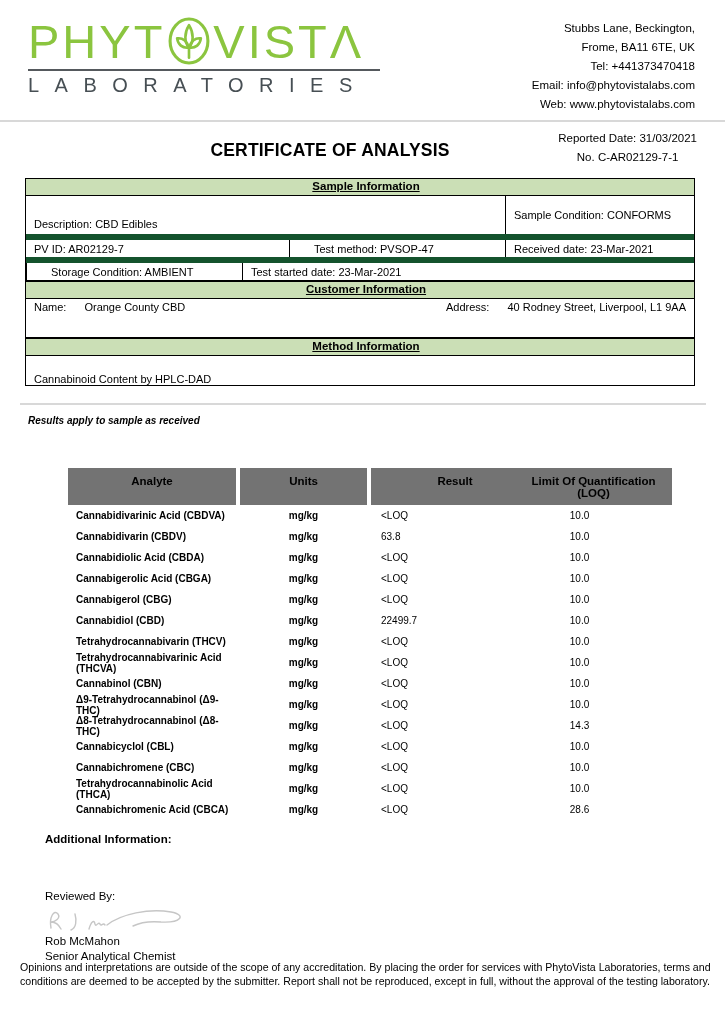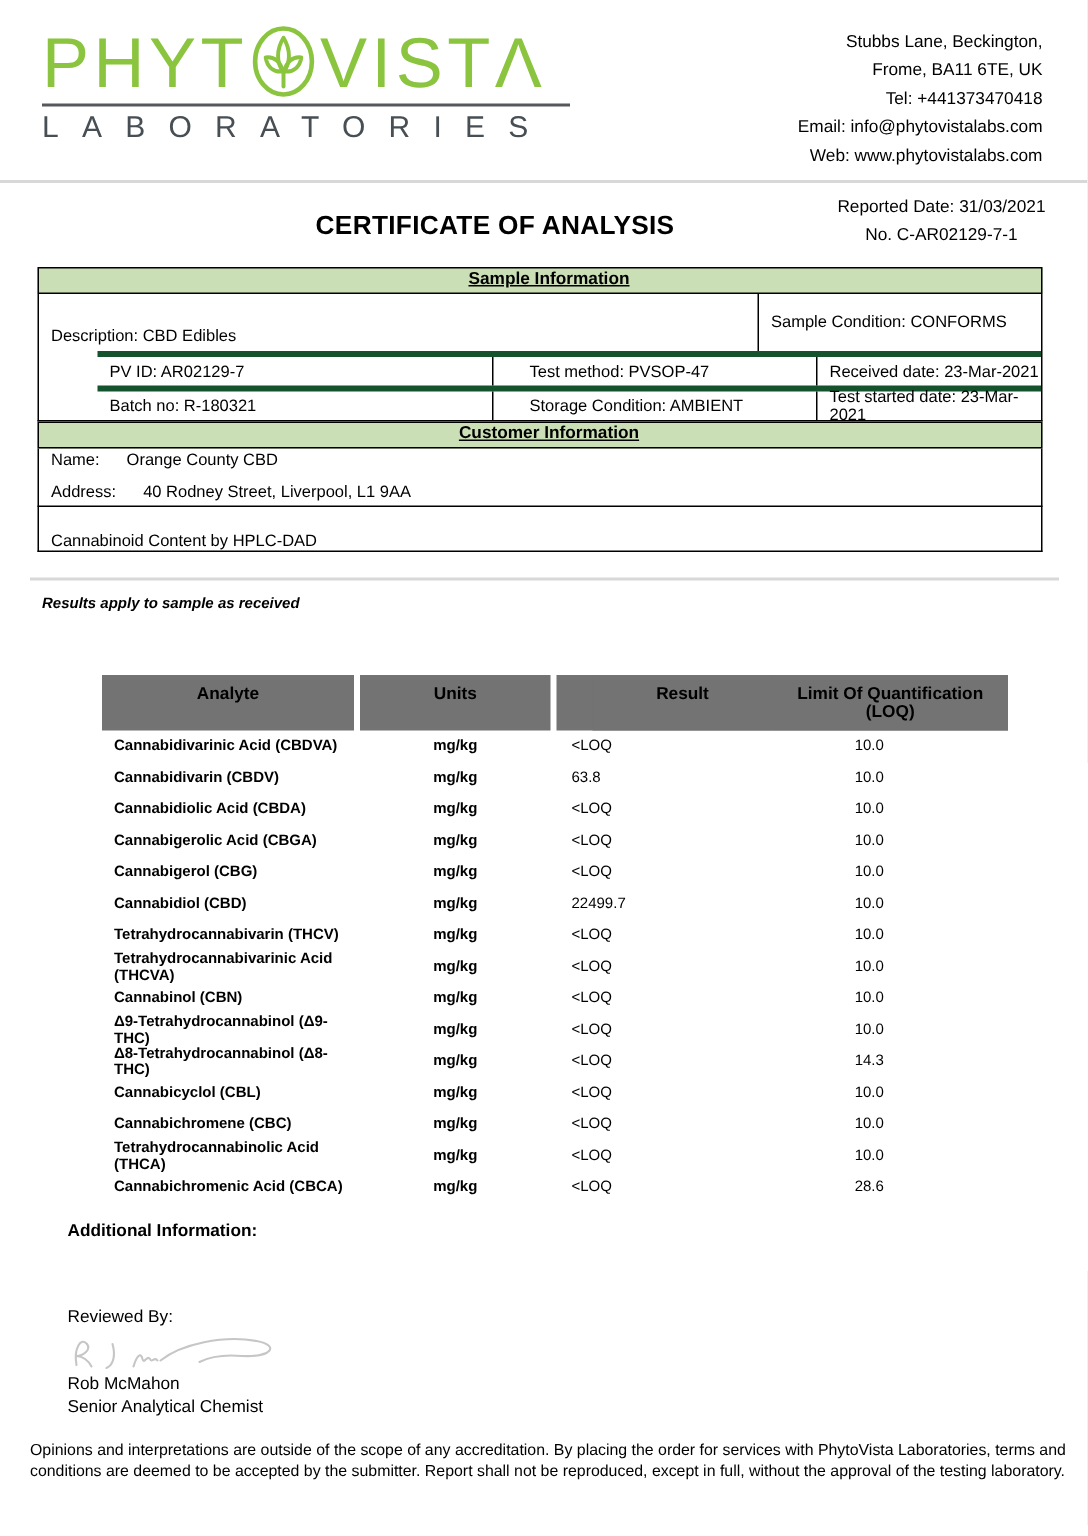--- a/index.html
+++ b/index.html
@@ -27,27 +27,27 @@
   .report-meta { position: absolute; right: 28px; top: 7px; text-align: center; font-size: 11.5px; line-height: 19px; }
 
   
   .sections { margin: 0 30px 0 25px; }
   .sec-bar { background: #cbdfb6; border: 1px solid #000; font-size: 11.5px; font-weight: bold;
              text-decoration: underline; padding: 0 0 1px 12px; line-height: 15px; text-align: center; }
   .si-table { border: 1px solid #000; border-top: none; font-size: 11px; }
   .si-r1 { display: flex; height: 38px; }
   .si-desc { flex: 0 0 479px; padding: 22px 8px; }
   .si-cond { flex: 1; border-left: 1px solid #000; display: flex; align-items: center; padding-left: 8px; }
-  .si-r { display: flex; height: 23px; border-top: 4px solid #14532d; margin-left: 39px; }
+  .si-r { display: flex; height: 23px; border-top: 6px solid #14532d; }
   .si-c1 { flex: 0 0 263px; display: flex; align-items: center; padding-left: 8px; }
   .si-c2 { flex: 0 0 216px; border-left: 1px solid #000; display: flex; align-items: center; padding-left: 24px; }
   .si-c3 { flex: 1; border-left: 1px solid #000; display: flex; align-items: center; padding-left: 8px; }
 
   .cust-box { border: 1px solid #000; border-top: none; height: 39px; font-size: 11px;
-              display: flex; flex-direction: column; justify-content: space-between; padding: 2px 8px 3px; }
+              display: flex; flex-direction: row; justify-content: space-between; padding: 2px 8px 3px; }
   .kv .kv-label { display: inline-block; }
   .kv .kv-value { margin-left: 18px; }
   .method-box { border: 1px solid #000; border-top: none; height: 30px; font-size: 11px;
                 display: flex; align-items: flex-end; padding-left: 8px; }
 
   .mid-divider { height: 2px; background: #d8d8d8; margin: 17px 19px 0 20px; }
   .results-note { margin: 10px 0 0 28px; font-size: 10px; font-weight: bold; font-style: italic; }
 
   
   .results { margin: 42px 0 0 68px; width: 604px; }
@@ -119,36 +119,36 @@
       <div class="si-r1">
         <div class="si-desc">Description: CBD Edibles</div>
         <div class="si-cond">Sample Condition: CONFORMS</div>
       </div>
       <div class="si-r">
         <div class="si-c1">PV ID: AR02129-7</div>
         <div class="si-c2">Test method: PVSOP-47</div>
         <div class="si-c3">Received date: 23-Mar-2021</div>
       </div>
       <div class="si-r">
-        <div class="si-c1">Batch no: R-180321</div>
         <div class="si-c2">Storage Condition: AMBIENT</div>
         <div class="si-c3">Test started date: 23-Mar-2021</div>
       </div>
     </div>
 
     <div class="sec-bar">Customer Information</div>
     <div class="cust-box">
       <div class="kv">
         <span class="kv-label">Name:</span><span class="kv-value">Orange County CBD</span>
       </div>
       <div class="kv">
         <span class="kv-label">Address:</span><span class="kv-value">40 Rodney Street, Liverpool, L1 9AA</span>
       </div>
     </div>
 
+    <div class="sec-bar">Method Information</div>
     <div class="method-box">
       <span>Cannabinoid Content by HPLC-DAD</span>
     </div>
   </div>
 
   <div class="mid-divider"></div>
   <div class="results-note">Results apply to sample as received</div>
 
   <div class="results">
     <div class="rt-head">

